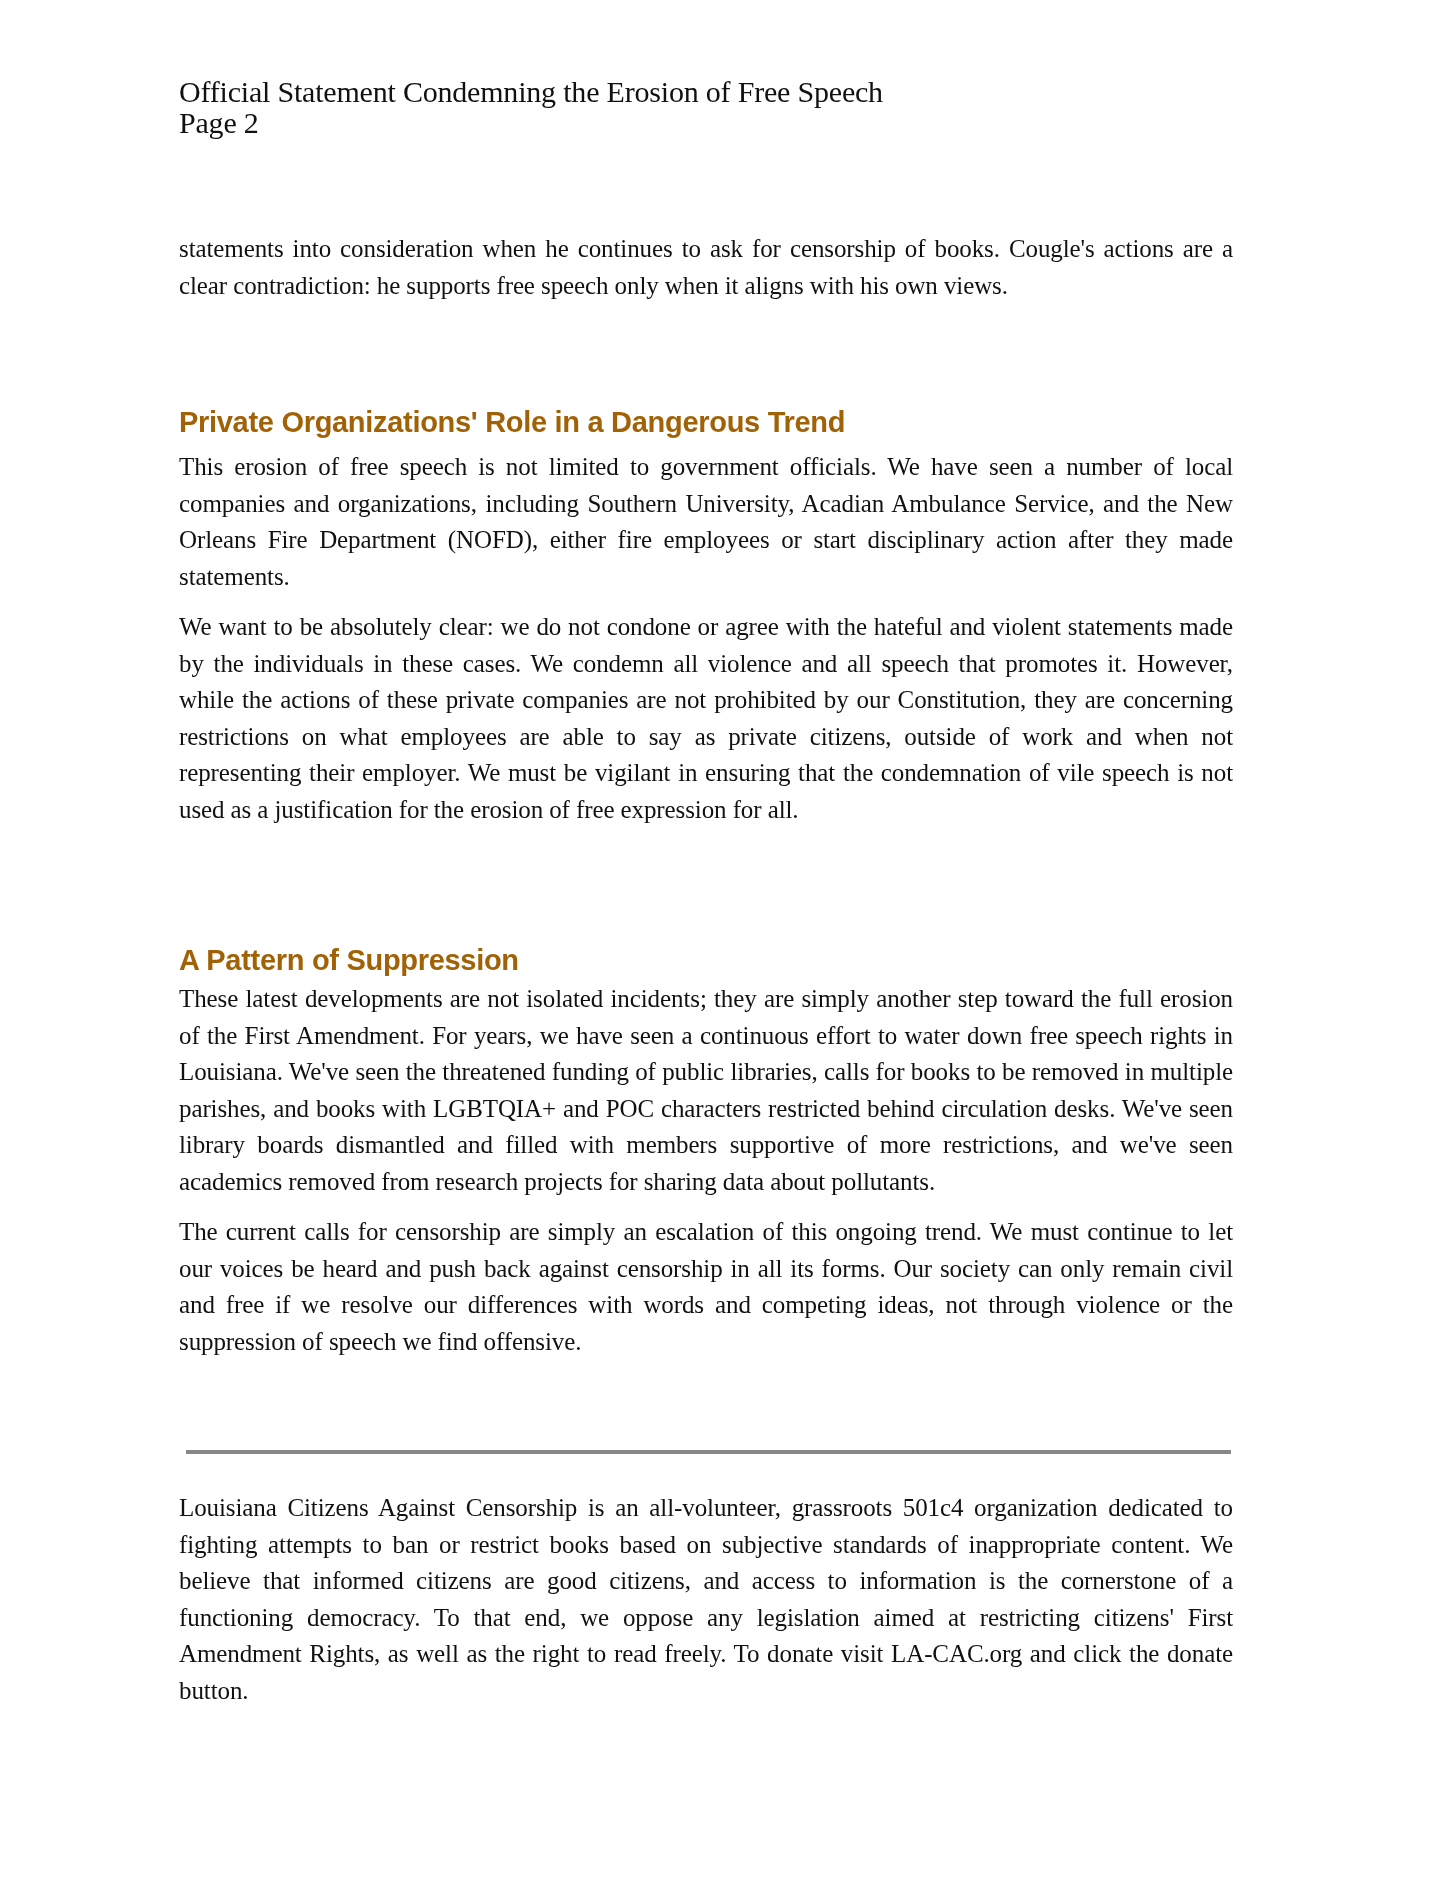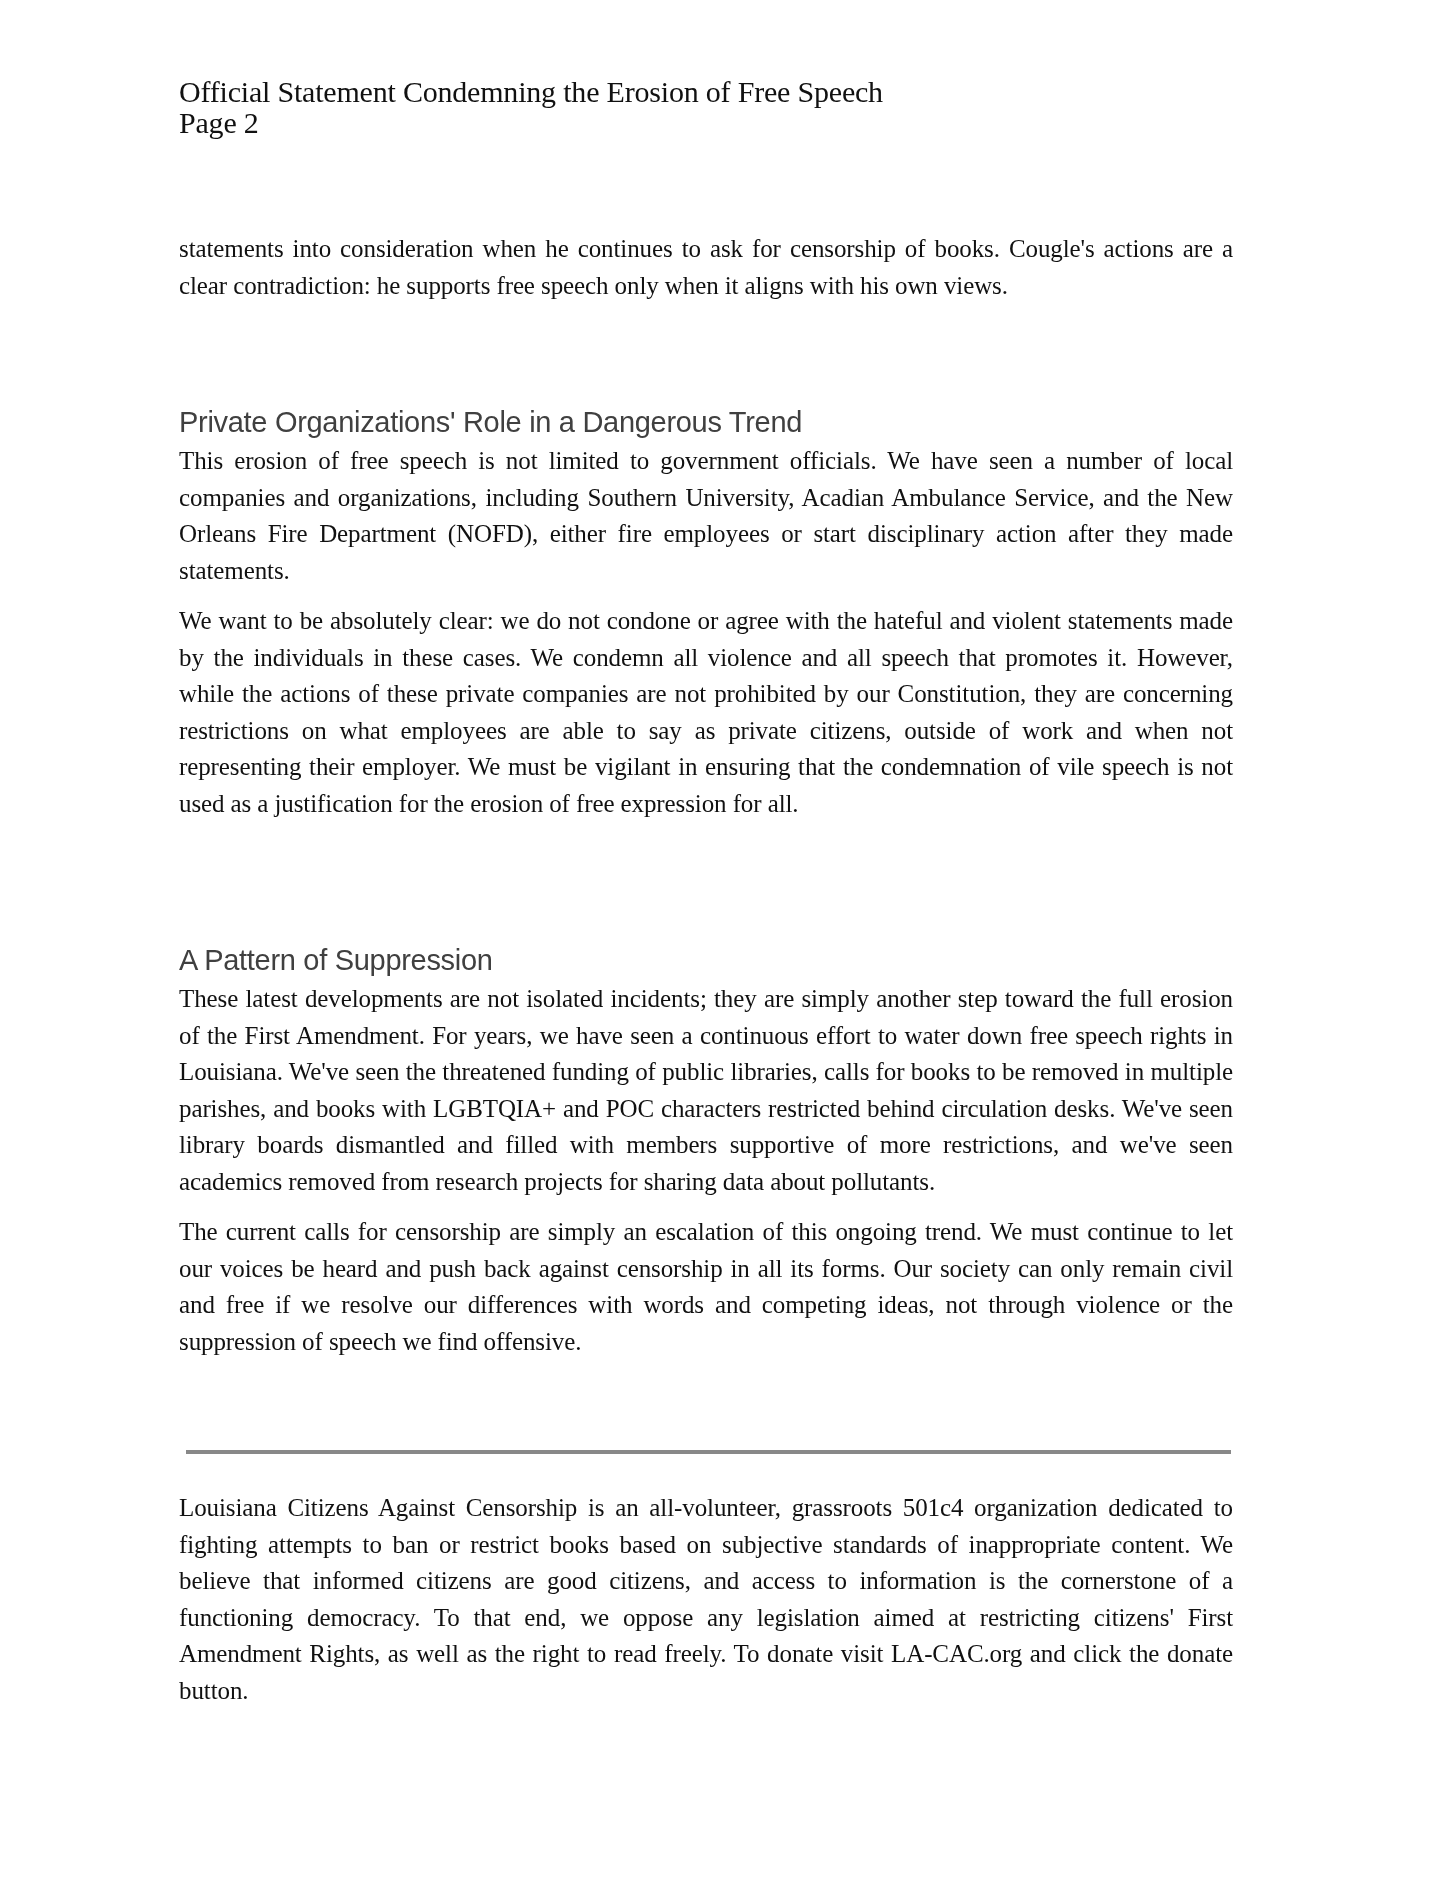--- a/index.html
+++ b/index.html
@@ -38,24 +38,24 @@
     letter-spacing: -0.1px;
     margin: 0;
   }
   .block {
     position: absolute;
     left: 0;
     width: 1054px;
   }
   .heading {
     font-family: "Liberation Sans", "DejaVu Sans", sans-serif;
-    font-weight: normal;
+    font-weight: bold;
     font-size: 29px;
     line-height: 36px;
-    color: #404040;
+    color: #a16207;
     margin: 0;
     letter-spacing: -0.3px;
   }
   .rule {
     position: absolute;
     left: 7px;
     top: 1450px;
     width: 1045px;
     height: 4px;
     background: #888888;
@@ -70,21 +70,21 @@
     <div>Official Statement Condemning the Erosion of Free Speech</div>
     <div>Page 2</div>
   </div>
 
   <div class="block" style="top:231px;">
     <p class="body-text">statements into consideration when he continues to ask for censorship of books. Cougle's actions are a clear contradiction: he supports free speech only when it aligns with his own views.</p>
   </div>
 
   <div class="block" style="top:404px;">
     <h2 class="heading">Private Organizations' Role in a Dangerous Trend</h2>
-    <p class="body-text" style="margin-top:3px;">This erosion of free speech is not limited to government officials. We have seen a number of local companies and organizations, including Southern University, Acadian Ambulance Service, and the New Orleans Fire Department (NOFD), either fire employees or start disciplinary action after they made statements.</p>
+    <p class="body-text" style="margin-top:9px;">This erosion of free speech is not limited to government officials. We have seen a number of local companies and organizations, including Southern University, Acadian Ambulance Service, and the New Orleans Fire Department (NOFD), either fire employees or start disciplinary action after they made statements.</p>
     <p class="body-text" style="margin-top:14px;">We want to be absolutely clear: we do not condone or agree with the hateful and violent statements made by the individuals in these cases. We condemn all violence and all speech that promotes it. However, while the actions of these private companies are not prohibited by our Constitution, they are concerning restrictions on what employees are able to say as private citizens, outside of work and when not representing their employer.  We must be vigilant in ensuring that the condemnation of vile speech is not used as a justification for the erosion of free expression for all.</p>
   </div>
 
   <div class="block" style="top:942px;">
     <h2 class="heading">A Pattern of Suppression</h2>
     <p class="body-text" style="margin-top:3px;">These latest developments are not isolated incidents; they are simply another step toward the full erosion of the First Amendment. For years, we have seen a continuous effort to water down free speech rights in Louisiana. We've seen the threatened funding of public libraries, calls for books to be removed in multiple parishes, and books with LGBTQIA+ and POC characters restricted behind circulation desks. We've seen library boards dismantled and filled with members supportive of more restrictions, and we've seen academics removed from research projects for sharing data about pollutants.</p>
     <p class="body-text" style="margin-top:14px;">The current calls for censorship are simply an escalation of this ongoing trend. We must continue to let our voices be heard and push back against censorship in all its forms. Our society can only remain civil and free if we resolve our differences with words and competing ideas, not through violence or the suppression of speech we find offensive.</p>
   </div>
 
   <div class="rule"></div>

